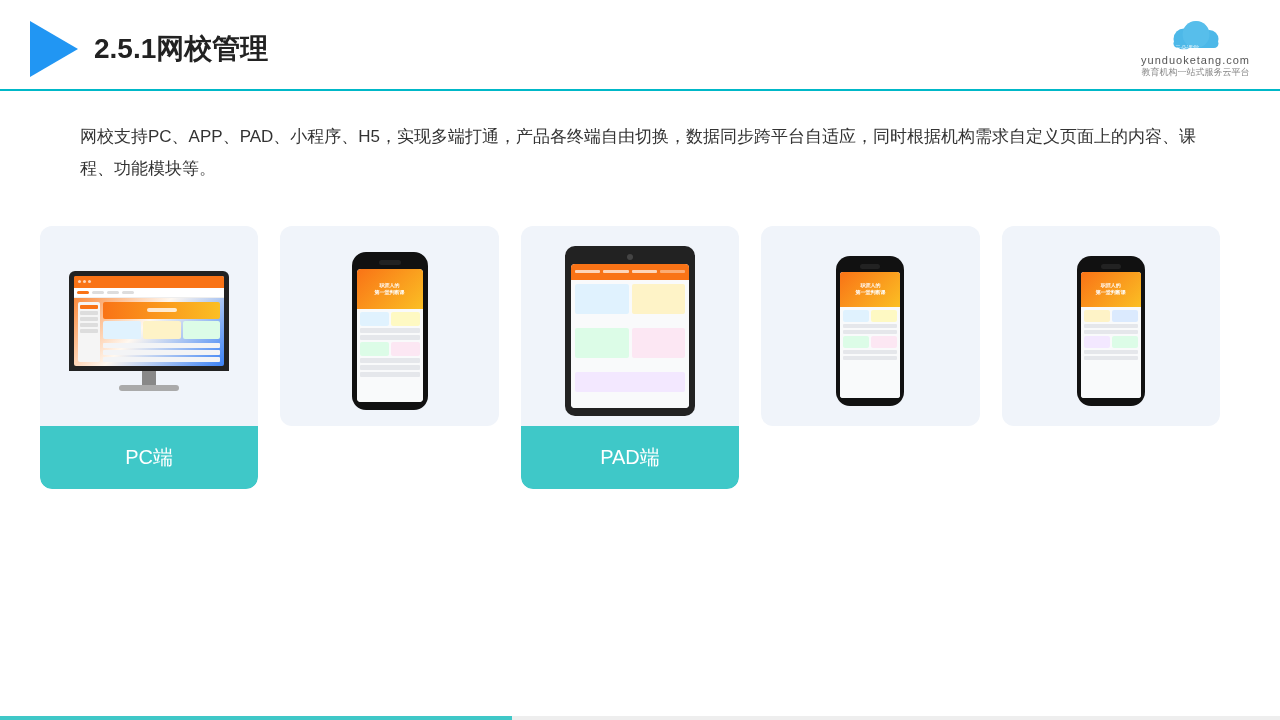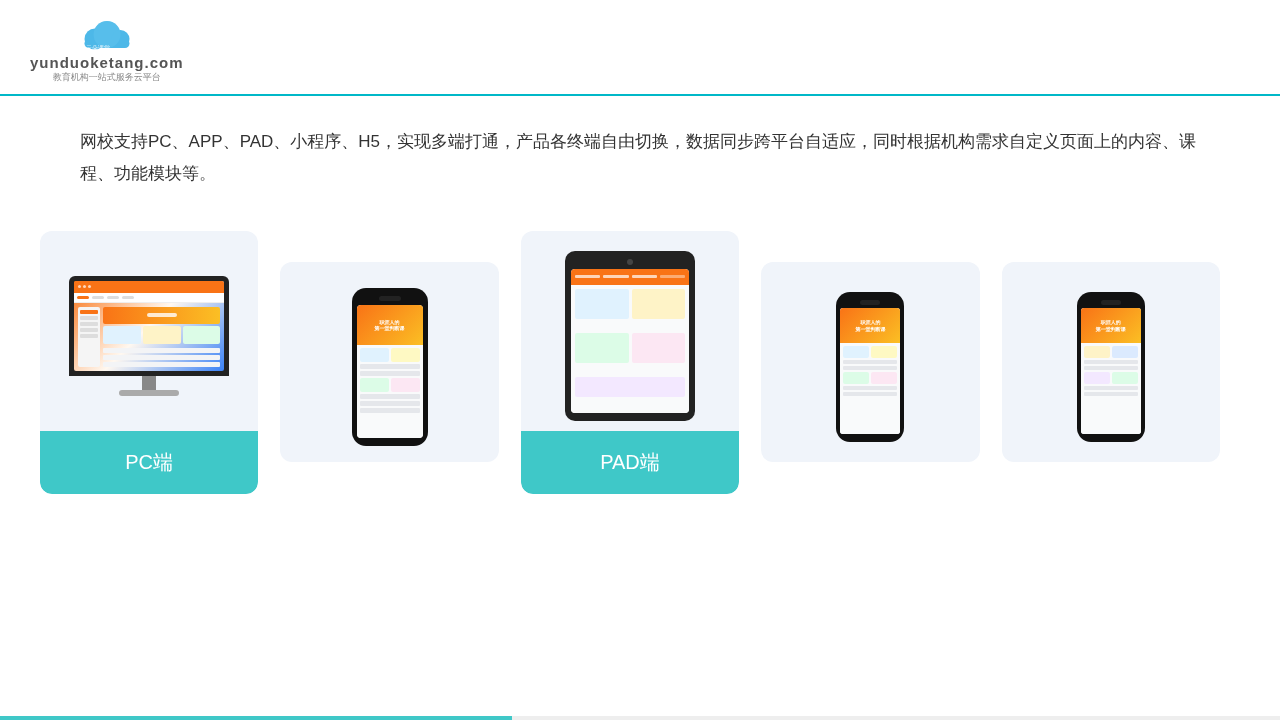--- a/index.html
+++ b/index.html
@@ -45,24 +45,23 @@
     .brand-logo-icon {
       display: flex;
       align-items: center;
       gap: 4px;
     }
     .cloud-svg {
       width: 60px;
       height: 36px;
     }
     .brand-text {
-      font-size: 15px;
+      font-size: 11px;
       color: #555;
       letter-spacing: 1px;
-      font-weight: bold;
     }
     .brand-sub {
       font-size: 9px;
       color: #888;
       text-align: center;
     }
 
     
     .description {
       padding: 30px 80px 10px 80px;
@@ -70,21 +69,21 @@
       color: #333;
       line-height: 1.9;
     }
 
     
     .cards-container {
       display: flex;
       gap: 22px;
       padding: 30px 60px 20px 40px;
       justify-content: center;
-      align-items: center;
+      align-items: flex-start;
     }
 
     .card {
       background: #f0f4fa;
       border-radius: 12px;
       flex: 1;
       display: flex;
       flex-direction: column;
       align-items: center;
       overflow: hidden;
@@ -364,20 +363,24 @@
     .bottom-bar-progress {
       height: 100%;
       background: #3fc8c8;
       width: 40%;
     }
   </style>
 </head>
 <body>
 
 <div class="header">
+  <div class="header-left">
+    <div class="logo-triangle"></div>
+    <span class="page-title">2.5.1网校管理</span>
+  </div>
   <div class="brand-logo">
     <div class="brand-logo-icon">
 
       <svg class="cloud-svg" viewBox="0 0 80 48" fill="none" xmlns="http://www.w3.org/2000/svg">
         <circle cx="24" cy="28" r="14" fill="#4db8e8"></circle>
         <circle cx="40" cy="22" r="18" fill="#4db8e8"></circle>
         <circle cx="58" cy="28" r="12" fill="#4db8e8"></circle>
         <rect x="10" y="28" width="60" height="12" fill="#4db8e8" rx="6"></rect>
 
         <circle cx="40" cy="22" r="18" fill="#66c9ef" opacity="0.4"></circle>

